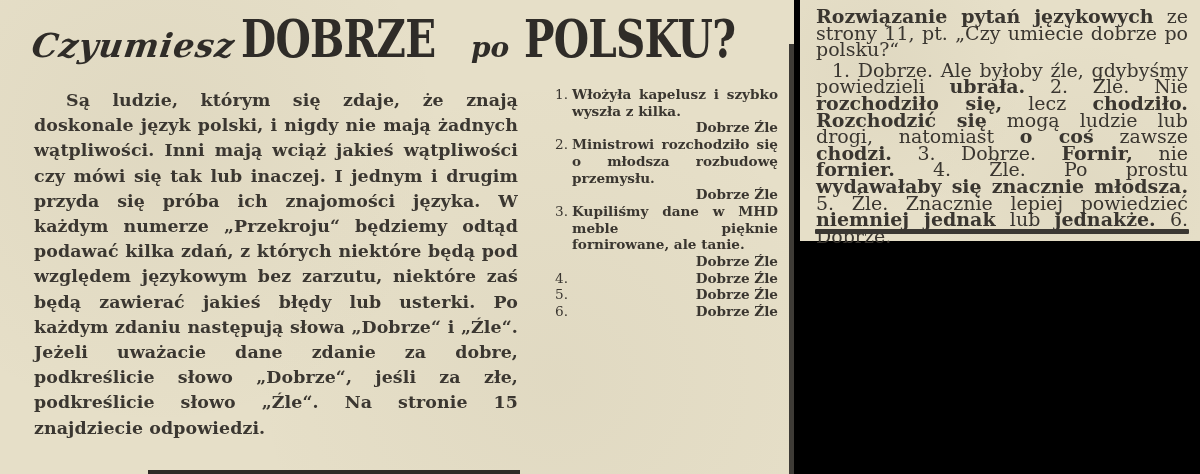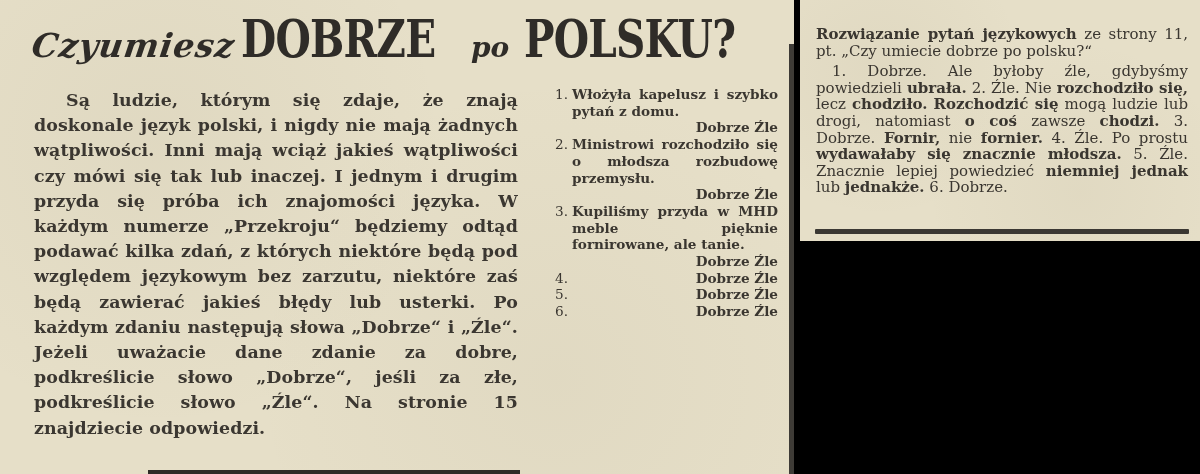--- a/index.html
+++ b/index.html
@@ -60,22 +60,22 @@
   .q-body { flex: 1; text-align: justify; }
   .q-answer { text-align: right; }
 
   
   .vrule { position: absolute; left: 789px; top: 44px; width: 5px; height: 430px; background: #3e3b36; }
   .bottom-rule { position: absolute; left: 148px; top: 470px; width: 372px; height: 4px; background: #2e2b27; }
 
   
   .answers {
     position: absolute; left: 16px; top: 8px; width: 372px;
-    font-family: "DejaVu Serif", serif; font-size: 15px; line-height: 16.6px;
-    color: #3a3630; text-align: justify; margin-top: 18px;
+    font-family: "DejaVu Serif", serif; font-size: 19px; line-height: 16.6px;
+    color: #3a3630; text-align: justify;
   }
   .answers p { margin: 0; }
   .answers .head { text-indent: 0; }
   .answers .body { text-indent: 16px; margin-top: 4px; }
   .b { font-weight: bold; }
   .ans-rule { position: absolute; left: 15px; top: 229px; width: 374px; height: 5px; background: #3b3833; border-radius: 1px; }
 </style>
 </head>
 <body>
 
@@ -87,29 +87,29 @@
     <span class="hl-block second">POLSKU?</span>
   </div>
 
   <div class="intro">
     <p>Są ludzie, którym się zdaje, że znają doskonale język polski, i nigdy nie mają żadnych wątpliwości. Inni mają wciąż jakieś wątpliwości czy mówi się tak lub inaczej. I jednym i drugim przyda się próba ich znajomości języka. W każdym numerze „Przekroju“ będziemy odtąd podawać kilka zdań, z których niektóre będą pod względem językowym bez zarzutu, niektóre zaś będą zawierać jakieś błędy lub usterki. Po każdym zdaniu następują słowa „Dobrze“ i „Źle“. Jeżeli uważacie dane zdanie za dobre, podkreślicie słowo „Dobrze“, jeśli za złe, podkreślicie słowo „Źle“. Na stronie 15 znajdziecie odpowiedzi.</p>
   </div>
 
   <div class="questions">
     <div class="q">
       <span class="q-num">1.</span>
-      <div class="q-body"><span>Włożyła kapelusz i szybko pytań z domu.</span><div class="q-answer">Dobrze Źle</div></div>
+      <div class="q-body"><span>Włożyła kapelusz i szybko wyszła z kilka.</span><div class="q-answer">Dobrze Źle</div></div>
     </div>
     <div class="q">
       <span class="q-num">2.</span>
       <div class="q-body"><span>Ministrowi rozchodziło się o młodsza rozbudowę przemysłu.</span><div class="q-answer">Dobrze Źle</div></div>
     </div>
     <div class="q">
       <span class="q-num">3.</span>
-      <div class="q-body"><span>Kupiliśmy przyda w MHD meble pięknie fornirowane, ale tanie.</span><div class="q-answer">Dobrze Źle</div></div>
+      <div class="q-body"><span>Kupiliśmy dane w MHD meble pięknie fornirowane, ale tanie.</span><div class="q-answer">Dobrze Źle</div></div>
     </div>
     <div class="q">
       <span class="q-num">4.</span>
       <div class="q-body"><div class="q-answer">Dobrze Źle</div></div>
     </div>
     <div class="q">
       <span class="q-num">5.</span>
       <div class="q-body"><div class="q-answer">Dobrze Źle</div></div>
     </div>
     <div class="q">

